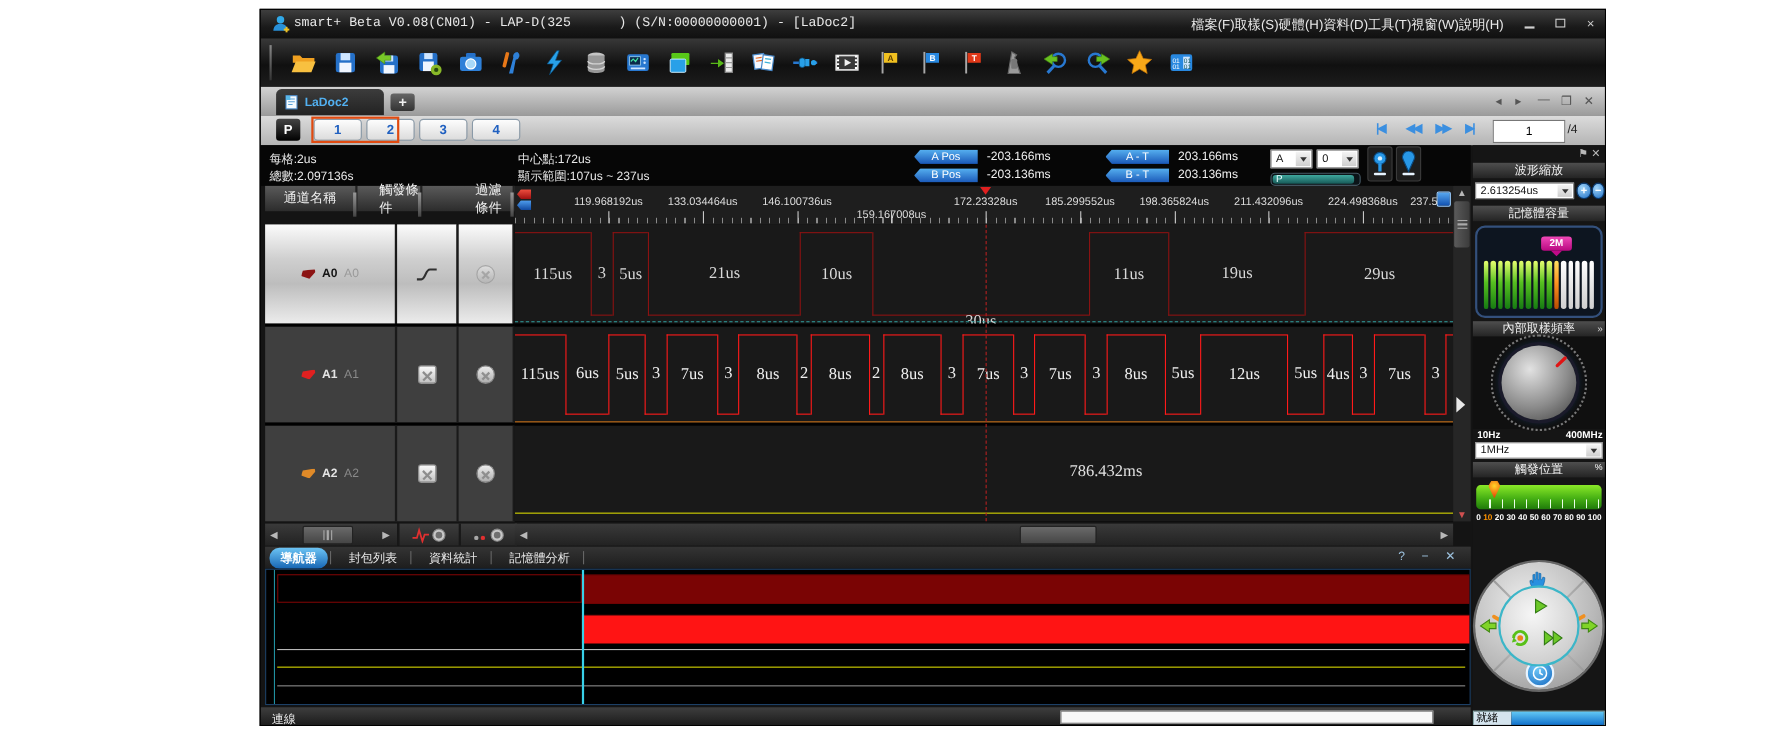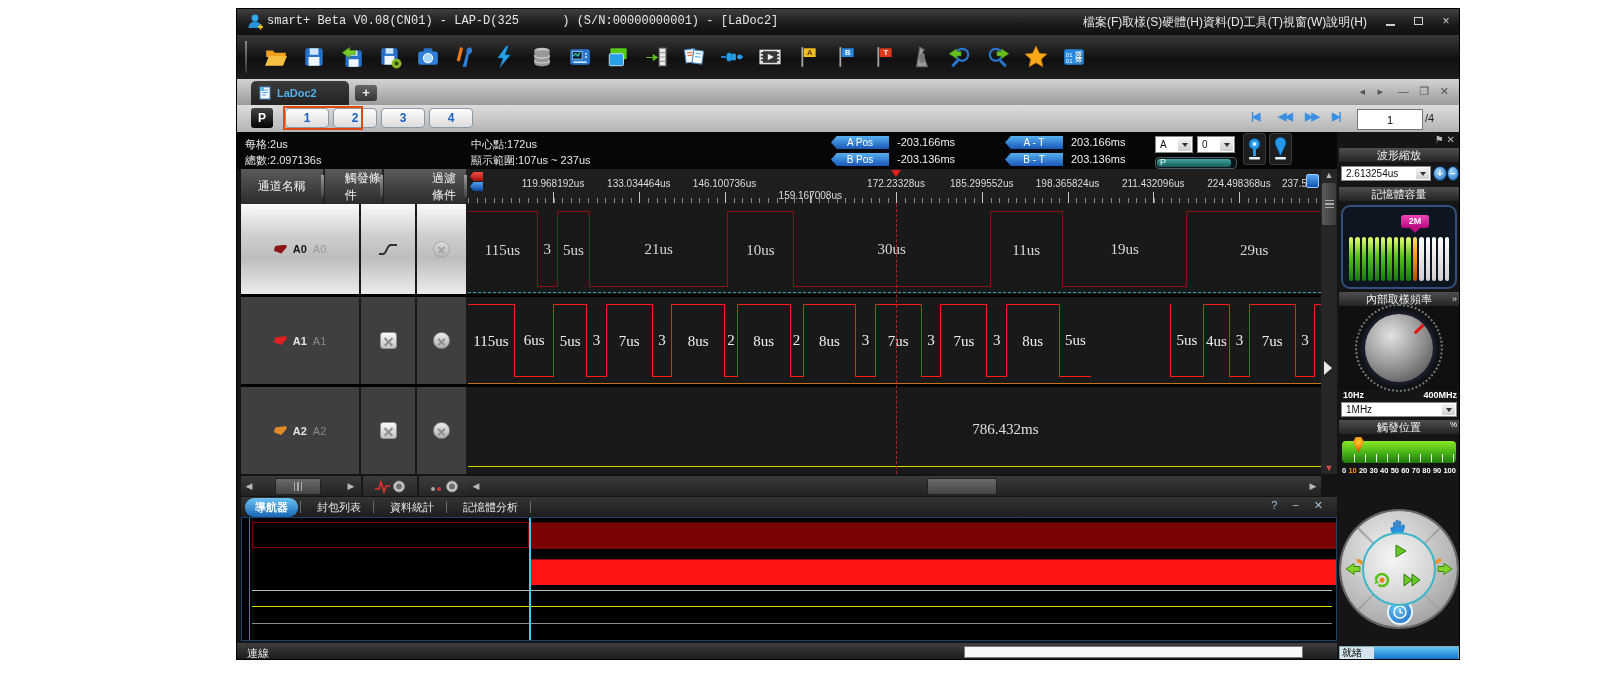--- a/index.html
+++ b/index.html
@@ -39,21 +39,21 @@
   .badge{position:absolute;width:58px;height:13px;background:linear-gradient(#56b0f0,#1a58b8);clip-path:polygon(0 50%,10% 0,100% 0,100% 100%,10% 100%);color:#fff;font-size:10px;text-align:center;line-height:13px;}
   .bval{position:absolute;width:90px;font-size:11px;color:#f0f0f0;}
   .combo{position:absolute;height:17px;background:#fff;border:1px solid #888;box-sizing:border-box;color:#111;font-size:10px;display:flex;align-items:center;padding-left:4px;}
   .carrow{position:absolute;right:1px;top:1px;bottom:1px;width:13px;background:linear-gradient(#f4f4f4,#cfcfcf);display:flex;align-items:center;justify-content:center;}
   .carrow i{width:0;height:0;border-left:3.5px solid transparent;border-right:3.5px solid transparent;border-top:4px solid #333;}
   #pbar{position:absolute;left:918px;top:25px;width:80px;height:10px;border:1px solid #475a66;border-radius:4px;background:#0b1418;overflow:hidden;}
   #pbar .fill{position:absolute;left:1px;top:1px;bottom:1px;width:93%;background:linear-gradient(#3fa89e,#175a58);border-radius:3px;}
   #pbar .lbl{position:absolute;left:4px;top:-1px;color:#eaffff;font-size:9px;}
   .pinbtn{position:absolute;top:1px;width:21px;height:30px;background:#1d1d1d;border:1px solid #3c3c3c;border-radius:3px;display:flex;align-items:center;justify-content:center;}
   
-  #chanheader{left:4px;top:160px;width:227px;height:35px;background:linear-gradient(#5a5a5a,#2c2c2c);display:flex;color:#f0f0f0;font-size:12px;gap:20px;}
+  #chanheader{left:4px;top:160px;width:227px;height:23px;background:linear-gradient(#5a5a5a,#2c2c2c);display:flex;color:#f0f0f0;font-size:12px;gap:20px;}
   #chanheader .hc{display:flex;align-items:center;justify-content:center;position:relative;box-sizing:border-box;border-right:2px solid #222;}
   #chanheader .hc::after{content:"";position:absolute;right:-1px;top:6px;width:3px;height:22px;background:linear-gradient(#999,#444);}
   #ruler{left:231px;top:160px;width:853px;height:35px;background:#1e1e1e;border-bottom:1px solid #555;overflow:hidden;}
   .rlabel{position:absolute;top:9px;font-size:10px;color:#dcdcdc;transform:translateX(-50%);white-space:nowrap;}
   .rtickmajor{position:absolute;bottom:1px;width:1px;height:11px;background:#c8c8c8;}
   #rulerticks{position:absolute;left:0;bottom:1px;width:100%;height:5px;background:repeating-linear-gradient(90deg,#8a8a8a 0 1px,transparent 1px 8.57px);}
   .marka{position:absolute;left:2px;top:3px;width:13px;height:9px;background:linear-gradient(#f05040,#a01010);clip-path:polygon(0 50%,28% 0,100% 0,100% 100%,28% 100%);}
   .markb{position:absolute;left:2px;top:13px;width:13px;height:9px;background:linear-gradient(#50a0f0,#1048a0);clip-path:polygon(0 50%,28% 0,100% 0,100% 100%,28% 100%);}
   .trig{position:absolute;top:1px;width:0;height:0;border-left:5px solid transparent;border-right:5px solid transparent;border-top:7px solid #e02020;transform:translateX(-50%);}
   .markright{position:absolute;right:2px;top:5px;width:11px;height:12px;background:linear-gradient(#58a8f0,#1050b0);border:1px solid #9cf;border-radius:2px;}
@@ -511,21 +511,21 @@
           <div class="seg hi edge" style="left: 88.5808px; width: 32.8077px;">
             <span class="sl" style="color: rgb(216, 216, 216);">5us</span>
           </div>
           <div class="seg lo edge" style="left: 121.388px; width: 137.792px;">
             <span class="sl" style="color: rgb(216, 216, 216);">21us</span>
           </div>
           <div class="seg hi edge" style="left: 259.181px; width: 65.6154px;">
             <span class="sl" style="color: rgb(216, 216, 216);">10us</span>
           </div>
           <div class="seg lo edge" style="left: 324.796px; width: 196.846px;">
-            <span class="sl" style="color: rgb(216, 216, 216);">30us</span>
+            <span class="sl" style="color: rgb(216, 216, 216); margin-top: 44px;">30us</span>
           </div>
           <div class="seg hi edge" style="left: 521.642px; width: 72.1769px;">
             <span class="sl" style="color: rgb(216, 216, 216);">11us</span>
           </div>
           <div class="seg lo edge" style="left: 593.819px; width: 124.669px;">
             <span class="sl" style="color: rgb(216, 216, 216);">19us</span>
           </div>
           <div class="seg hi edge" style="left: 718.488px; width: 134.512px;">
             <span class="sl" style="color: rgb(216, 216, 216);">29us</span>
           </div>
@@ -577,20 +577,23 @@
             <span class="sl" style="color: rgb(240, 240, 240);">7us</span>
           </div>
           <div class="seg lo edge" style="left: 518.362px; width: 19.6846px;">
             <span class="sl" style="color: rgb(240, 240, 240);">3</span>
           </div>
           <div class="seg hi edge" style="left: 538.046px; width: 52.4923px;">
             <span class="sl" style="color: rgb(240, 240, 240);">8us</span>
           </div>
           <div class="seg lo edge" style="left: 590.538px; width: 32.8077px;">
             <span class="sl" style="color: rgb(240, 240, 240);">5us</span>
+          </div>
+          <div class="seg hi edge" style="left: 623.346px; width: 78.7385px;">
+            <span class="sl" style="color: rgb(240, 240, 240);">12us</span>
           </div>
           <div class="seg lo edge" style="left: 702.085px; width: 32.8077px;">
             <span class="sl" style="color: rgb(240, 240, 240);">5us</span>
           </div>
           <div class="seg hi edge" style="left: 734.892px; width: 26.2462px;">
             <span class="sl" style="color: rgb(240, 240, 240);">4us</span>
           </div>
           <div class="seg lo edge" style="left: 761.138px; width: 19.6846px;">
             <span class="sl" style="color: rgb(240, 240, 240);">3</span>
           </div>

